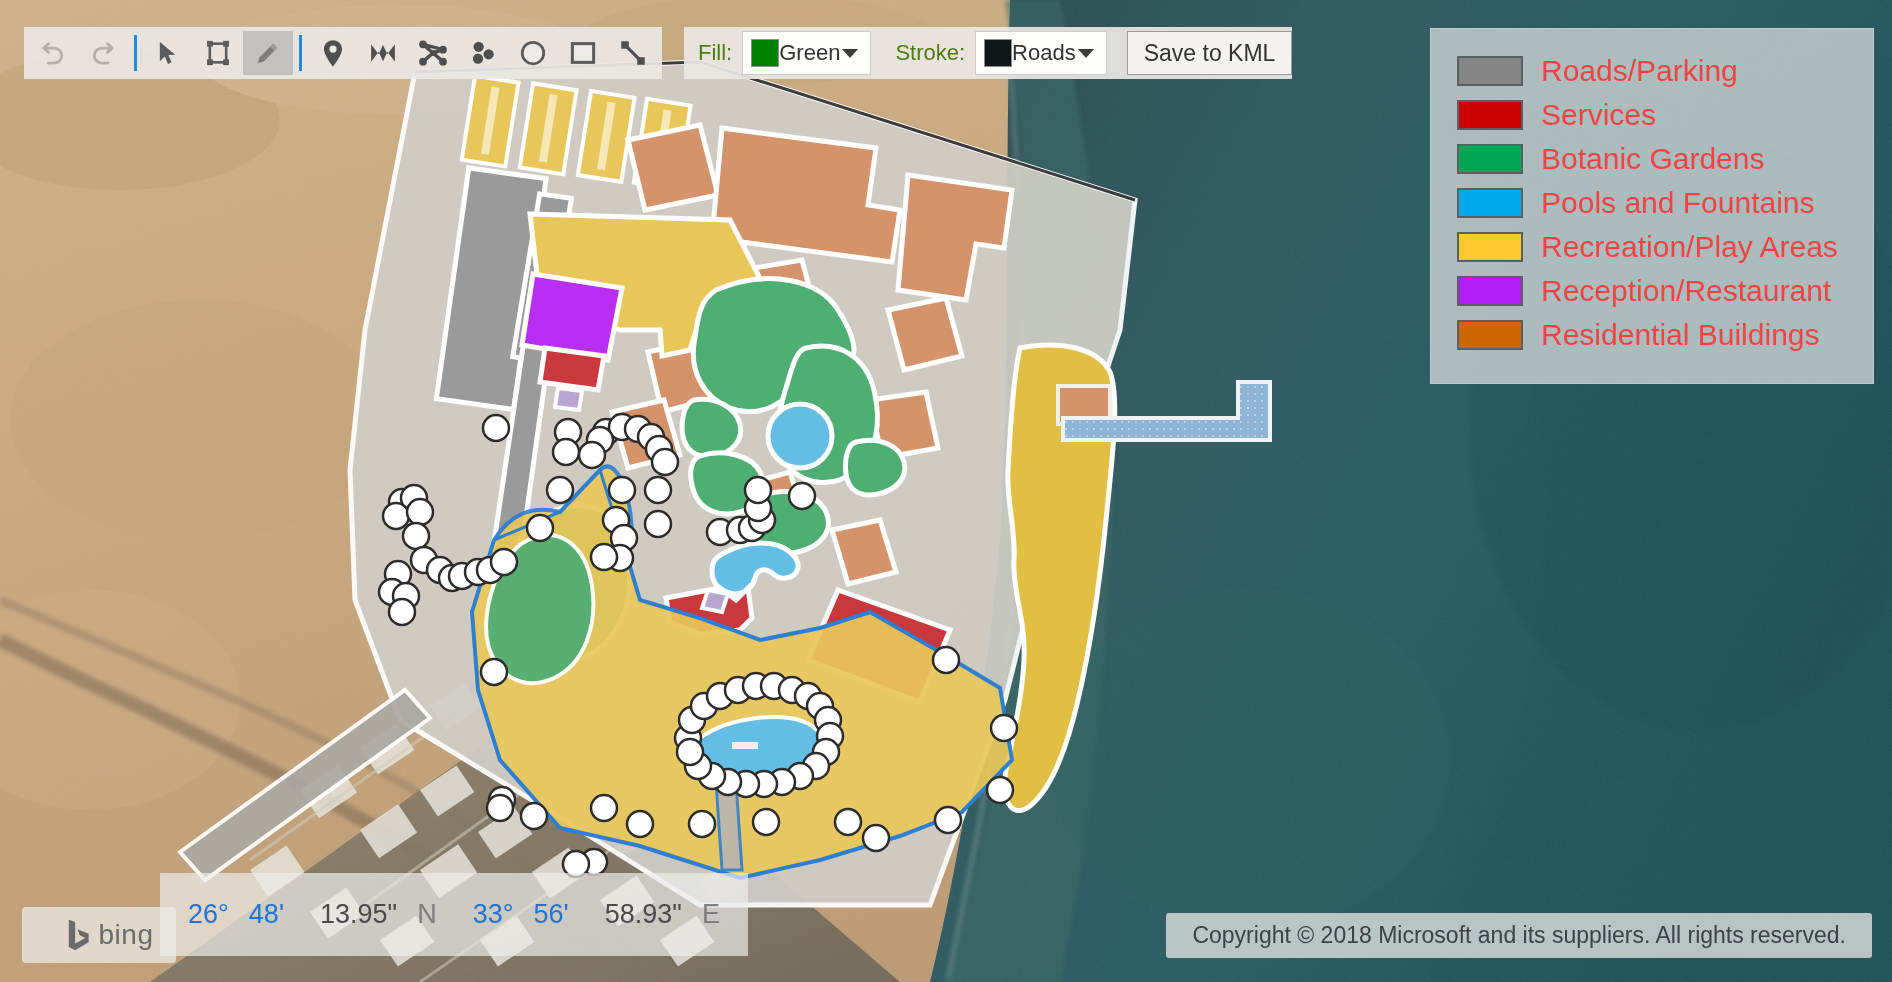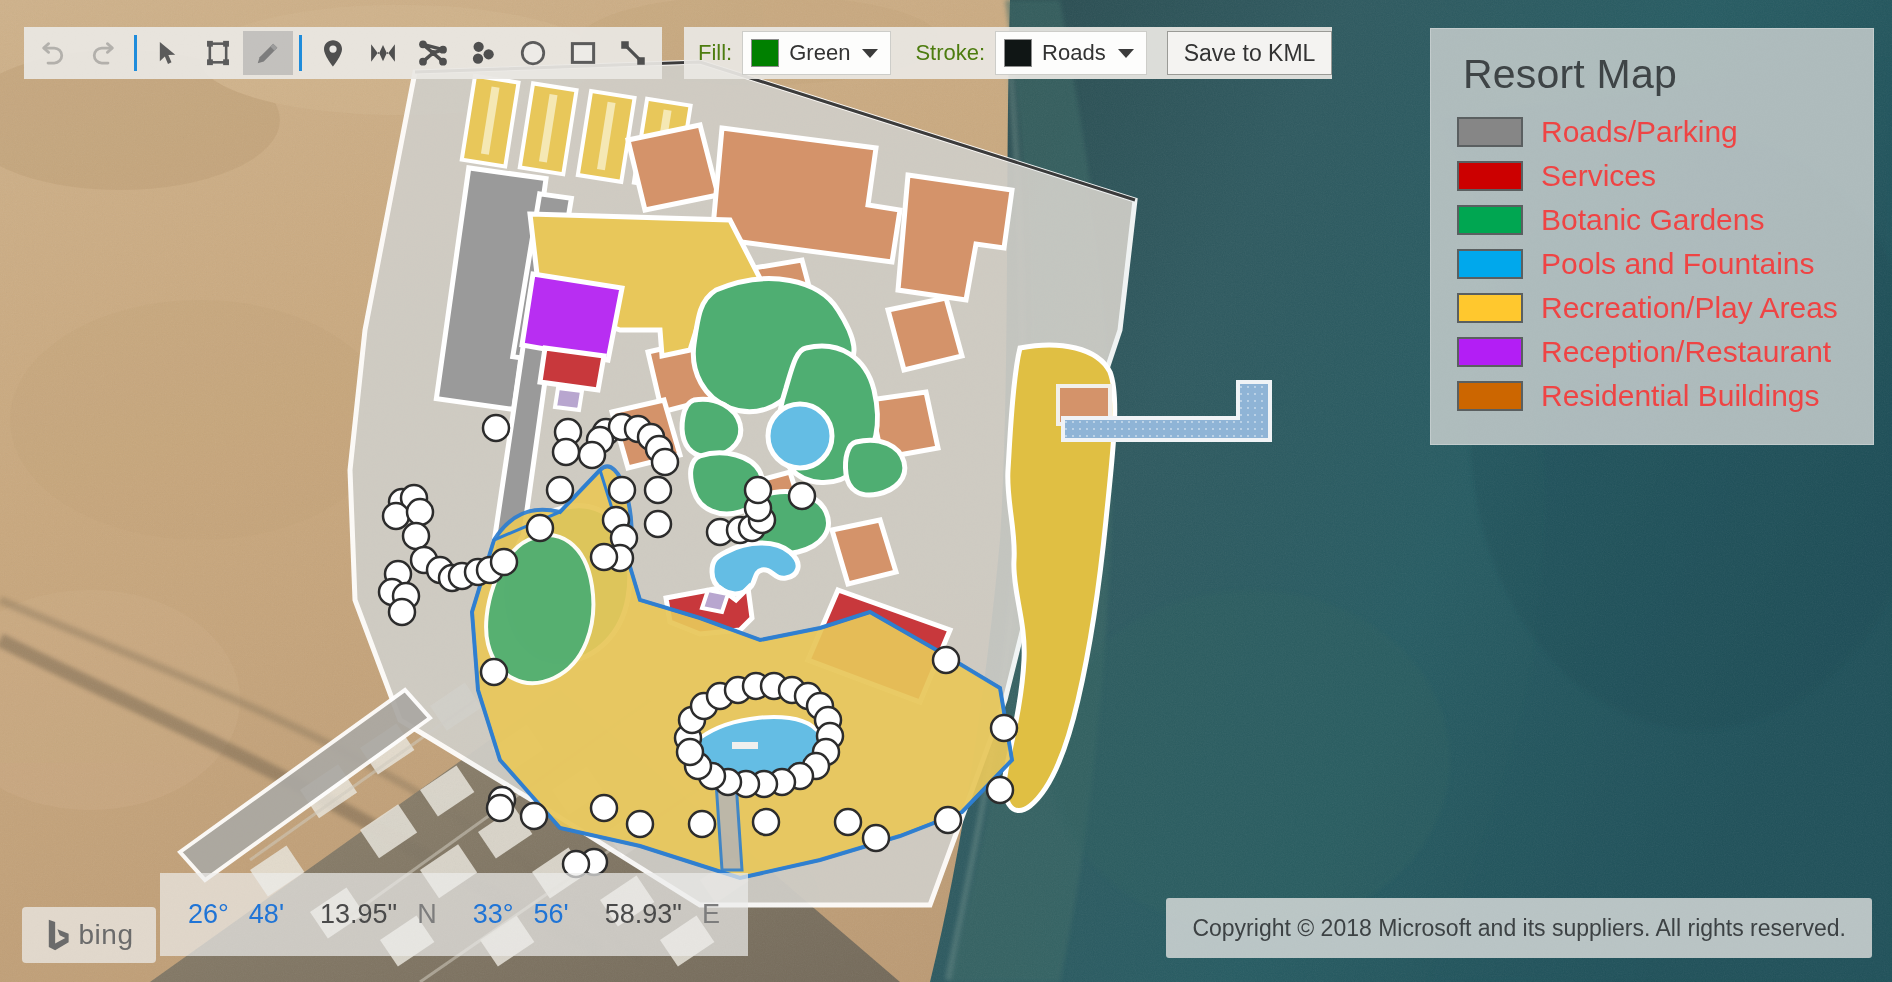--- a/index.html
+++ b/index.html
@@ -79,21 +79,20 @@
     gap: 10px;
   }
   .ctl-label {
     font-size: 22px;
     color: #4d7c0f;
     white-space: nowrap;
   }
   .color-select {
     display: flex;
     align-items: center;
-    gap: 10px;
     background: #fdfdfc;
     border: 1px solid #cdcdc9;
     height: 42px;
     padding: 0 12px 0 8px;
     cursor: pointer;
   }
   .swatch-sm {
     width: 26px;
     height: 26px;
     border: 1px solid #8d8d8d;
@@ -170,20 +169,21 @@
     bottom: 19px;
     width: 134px;
     height: 56px;
     background: rgba(237,237,235,0.72);
     border-radius: 4px;
     display: flex;
     align-items: center;
     justify-content: center;
     gap: 6px;
     z-index: 35;
+    padding-left: 20px;
   }
   #bing-word {
     font-size: 28px;
     color: #6b6b6b;
     letter-spacing: 0.5px;
   }
   #coords-bar {
     position: absolute;
     left: 160px;
     bottom: 26px;
@@ -198,21 +198,21 @@
   .coord-num { font-size: 27px; color: #1f74d6; }
   .coord-dec { font-size: 27px; color: #4a4a4a; }
   .coord-hem { font-size: 27px; color: #7d7d7d; }
   .sp { display:inline-block; width: 20px; }
   .sp-lg { display:inline-block; width: 36px; }
 
   #copyright {
     position: absolute;
     right: 20px;
     bottom: 24px;
-    height: 60px;
+    height: 45px;
     background: rgba(222,224,222,0.80);
     border-radius: 3px;
     display: flex;
     align-items: center;
     padding: 0 26px;
     z-index: 35;
   }
   #copyright-text {
     font-size: 23px;
     color: #3d4244;
@@ -638,21 +638,20 @@
         <span class="caret"></span>
       </div>
     </div>
 
     <div class="kml-wrap">
       <button id="save-kml">Save to KML</button>
     </div>
   </div>
 
   <div id="legend">
-    <div id="legend-title">Resort Map</div>
 
     <div class="legend-row">
       <span class="legend-swatch" style="background:#868686"></span>
       <span class="legend-label">Roads/Parking</span>
     </div>
     <div class="legend-row">
       <span class="legend-swatch" style="background:#cc0000"></span>
       <span class="legend-label">Services</span>
     </div>
     <div class="legend-row">

